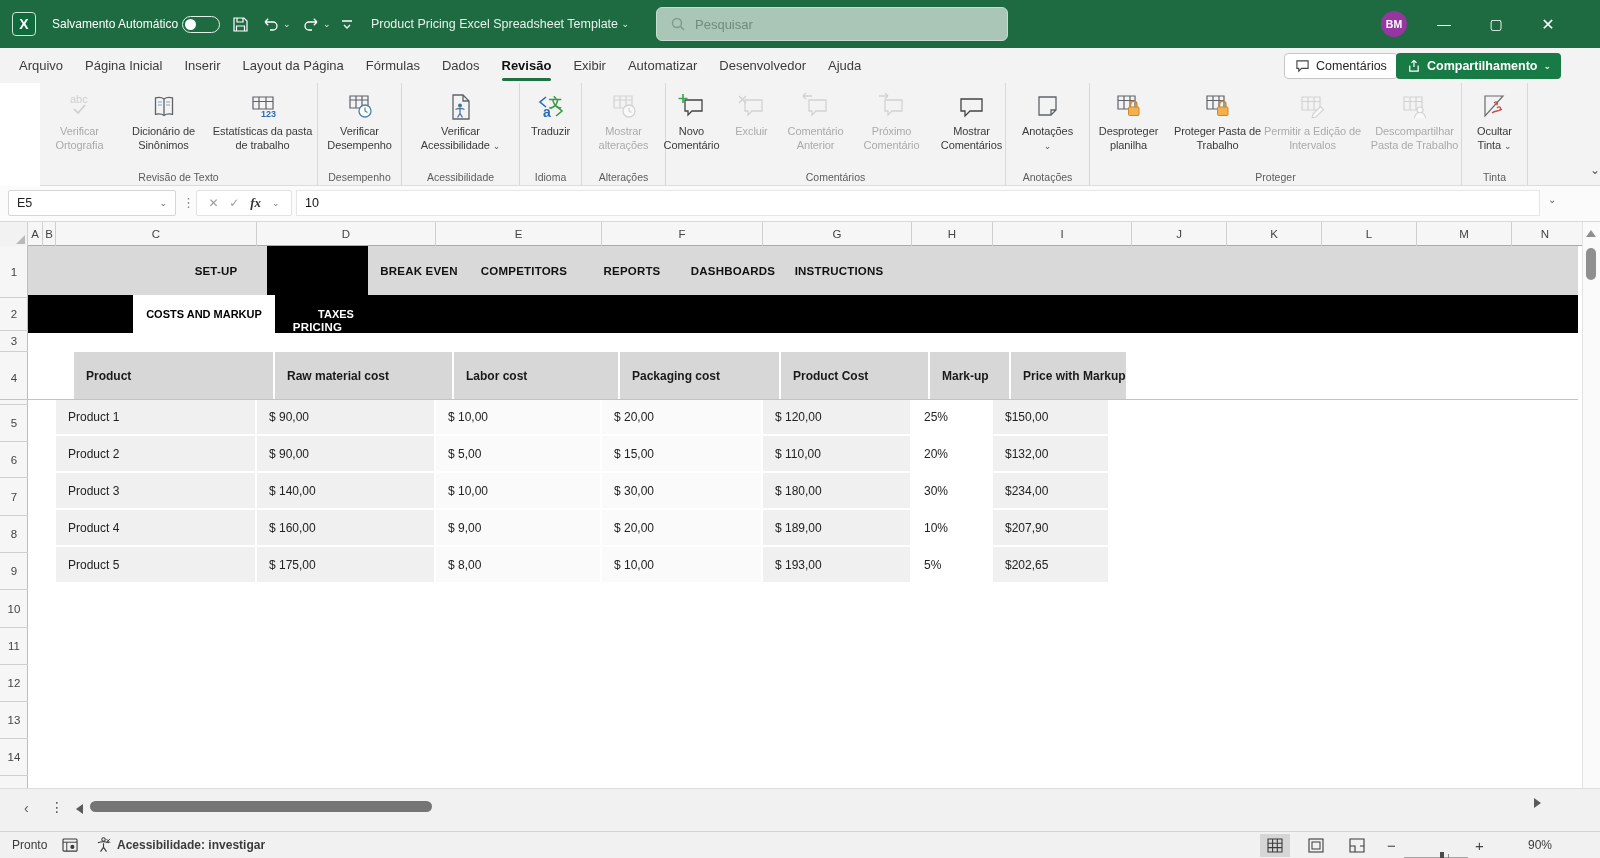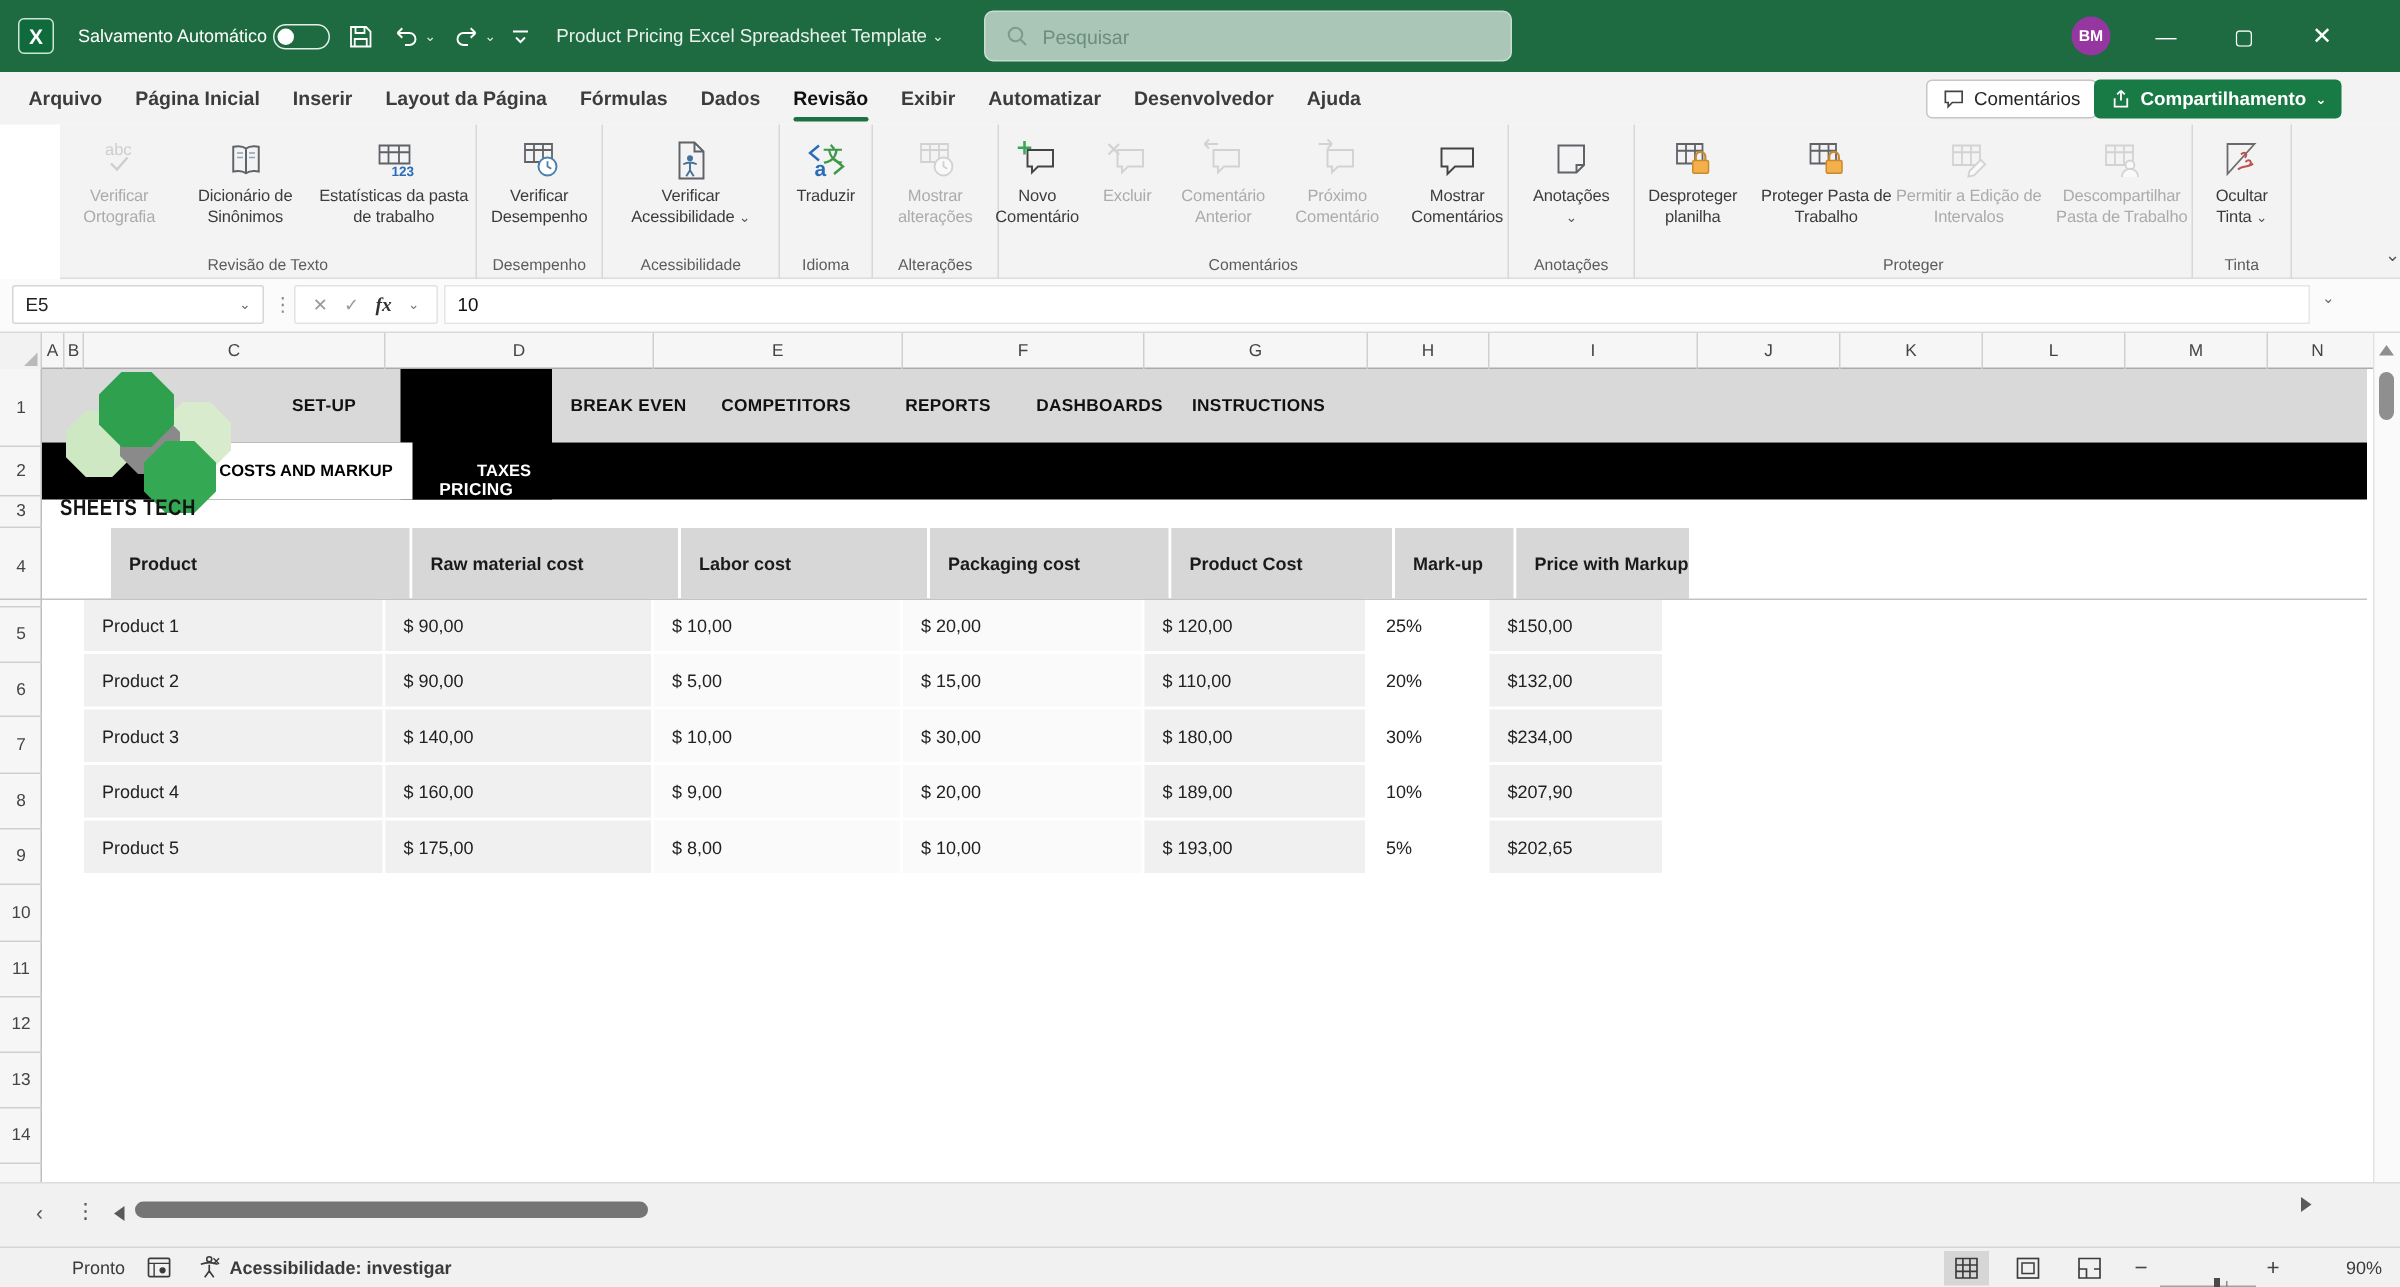--- a/index.html
+++ b/index.html
@@ -18,21 +18,21 @@
   .knob{position:absolute;left:2px;top:1.5px;width:11px;height:11px;border-radius:50%;background:#fff;}
   .doc-title{left:370px;width:260px;justify-content:center;font-size:12.5px;color:#e8f1ec;}
   .search-pill{left:656px;top:7px;width:352px;height:34px;background:#a9c6b6;border:1px solid #c9dcd1;
                border-radius:6px;display:flex;align-items:center;padding-left:14px;color:#6d8d7d;font-size:13px;gap:10px;}
   .avatar{left:1381px;top:11px;width:26px;height:26px;border-radius:50%;background:#9636a0;color:#fff;
           font-size:10.5px;font-weight:bold;display:flex;align-items:center;justify-content:center;}
   .winbtn{width:40px;justify-content:center;font-size:14px;color:#fff;}
 
   
   .menubar{left:0;top:48px;width:1600px;height:35px;background:#f3f3f3;display:flex;align-items:center;padding-left:8px;}
-  .mtab{position:relative;padding:0 11px;font-size:13px;color:#3c3c3c;height:35px;display:flex;align-items:center;cursor:default;font-weight:bold;}
+  .mtab{position:relative;padding:0 11px;font-size:13px;color:#3c3c3c;height:35px;display:flex;align-items:center;cursor:default;}
   .mtab.active{color:#0f1010;font-weight:700;}
   .mtab.active::after{content:"";position:absolute;left:11px;right:11px;bottom:2px;height:3px;background:#1e7145;border-radius:2px;}
   .comments-btn{left:1284px;top:53px;height:26px;background:#fff;border:1px solid #c6c6c6;border-radius:4px;
                 display:flex;align-items:center;gap:6px;padding:0 10px;font-size:12.5px;color:#262626;}
   .share-btn{left:1396px;top:53px;height:26px;background:#187a45;border-radius:4px;display:flex;align-items:center;
              gap:6px;padding:0 10px;font-size:12.5px;color:#fff;font-weight:600;}
 
   
   .ribbon{left:0;top:83px;width:1600px;height:103px;background:#f3f3f3;border-bottom:1px solid #dcdcdc;display:flex;margin-left:40px;}
   .rgroup{position:relative;height:103px;border-right:1px solid #d8d8d8;display:flex;flex-direction:column;align-items:center;}
@@ -99,21 +99,21 @@
   .vscroll{left:1582px;top:222px;width:18px;height:584px;background:#fafafa;border-left:1px solid #e3e3e3;}
   .vthumb{left:1586px;top:248px;width:10px;height:32px;background:#8f8f8f;border-radius:5px;}
   .tri{width:0;height:0;position:absolute;}
   .sheetnav{left:0;top:788px;width:1600px;height:43px;background:#f1f1f1;border-top:1px solid #dcdcdc;}
   .hthumb{left:90px;top:801px;width:342px;height:11px;background:#757575;border-radius:6px;}
   .navglyph{position:absolute;color:#555;font-size:14px;}
 
   
   .statusbar{left:0;top:831px;width:1600px;height:27px;background:#f1f1f1;border-top:1px solid #d4d4d4;
              display:flex;align-items:center;font-size:12px;color:#3b3b3b;}
-  .sb-item{position:absolute;display:flex;align-items:center;margin-left:36px;}
+  .sb-item{position:absolute;display:flex;align-items:center;}
   .viewbtn{width:30px;height:23px;display:flex;align-items:center;justify-content:center;}
   .viewbtn.active{background:#d6d6d6;}
   .zoomtrack{width:64px;height:2px;background:#a3a3a3;position:relative;}
   .zoomthumb{position:absolute;left:36px;top:-5px;width:4px;height:12px;background:#4a4a4a;}
   .zoomtick{position:absolute;left:44px;top:-3px;width:1px;height:8px;background:#8a8a8a;}
 </style>
 </head>
 <body>
 
 <div class="app">
@@ -480,28 +480,20 @@
     <div class="navtab" style="left:496px">COMPETITORS</div>
     <div class="navtab" style="left:604px">REPORTS</div>
     <div class="navtab" style="left:705px">DASHBOARDS</div>
     <div class="navtab" style="left:811px">INSTRUCTIONS</div>
 
     <div class="abs subtab-active">
         <span>COSTS AND MARKUP</span>
       </div>
     <div class="subtab" style="left:308px">TAXES</div>
 
-    <div class="abs" style="left:10px;top:0;width:120px;height:100px">
-      <div class="hex" style="left:6px;top:28px;width:44px;height:44px;background:#cde8c2;"></div>
-      <div class="hex" style="left:70px;top:22px;width:46px;height:46px;background:#d8eccd;"></div>
-      <div class="hex" style="left:42px;top:30px;width:40px;height:40px;background:#8a8a8a;"></div>
-      <div class="hex" style="left:28px;top:2px;width:50px;height:50px;background:#2ea04e;"></div>
-      <div class="hex" style="left:58px;top:48px;width:48px;height:48px;background:#35a854;"></div>
-      <div class="abs logotext">SHEETS TECH</div>
-    </div>
 
     <div class="abs t-hdr-row">
       <div class="t-hdr c0 hdrbg">Product</div>
       <div class="t-hdr c1 hdrbg">Raw material cost</div>
       <div class="t-hdr c2 hdrbg">Labor cost</div>
       <div class="t-hdr c3 hdrbg">Packaging cost</div>
       <div class="t-hdr c4 hdrbg">Product Cost</div>
       <div class="t-hdr c5 hdrbg">Mark-up</div>
       <div class="t-hdr c6 hdrbg" style="border-right:none">Price with Markup</div>
     </div>

